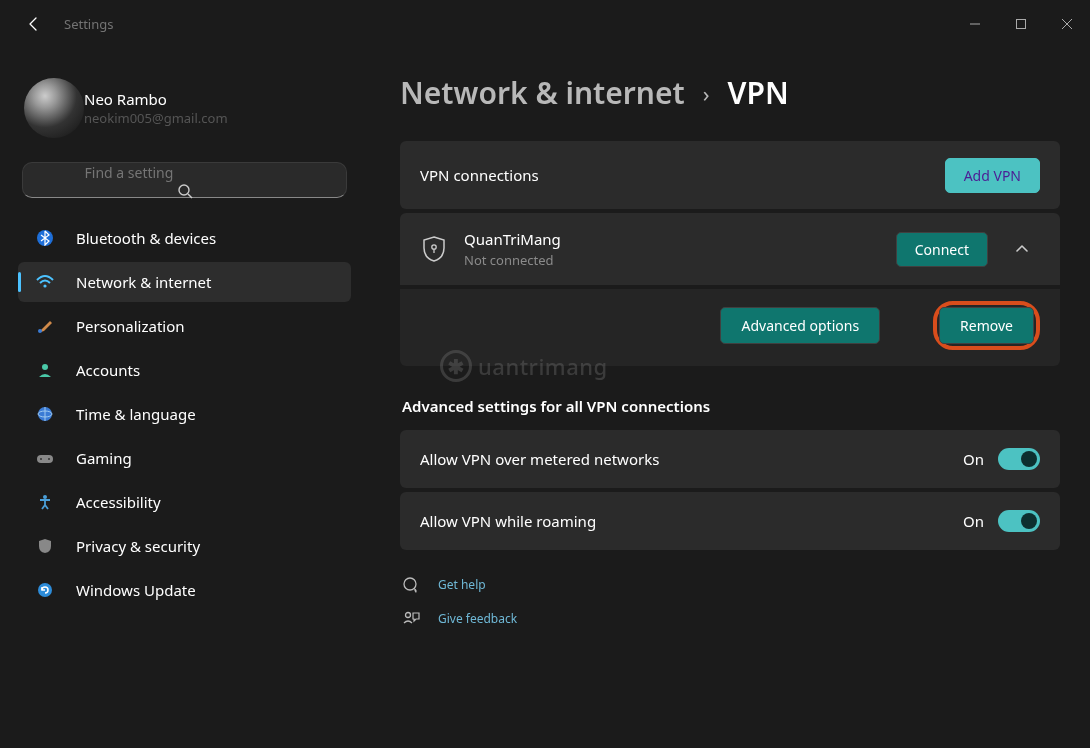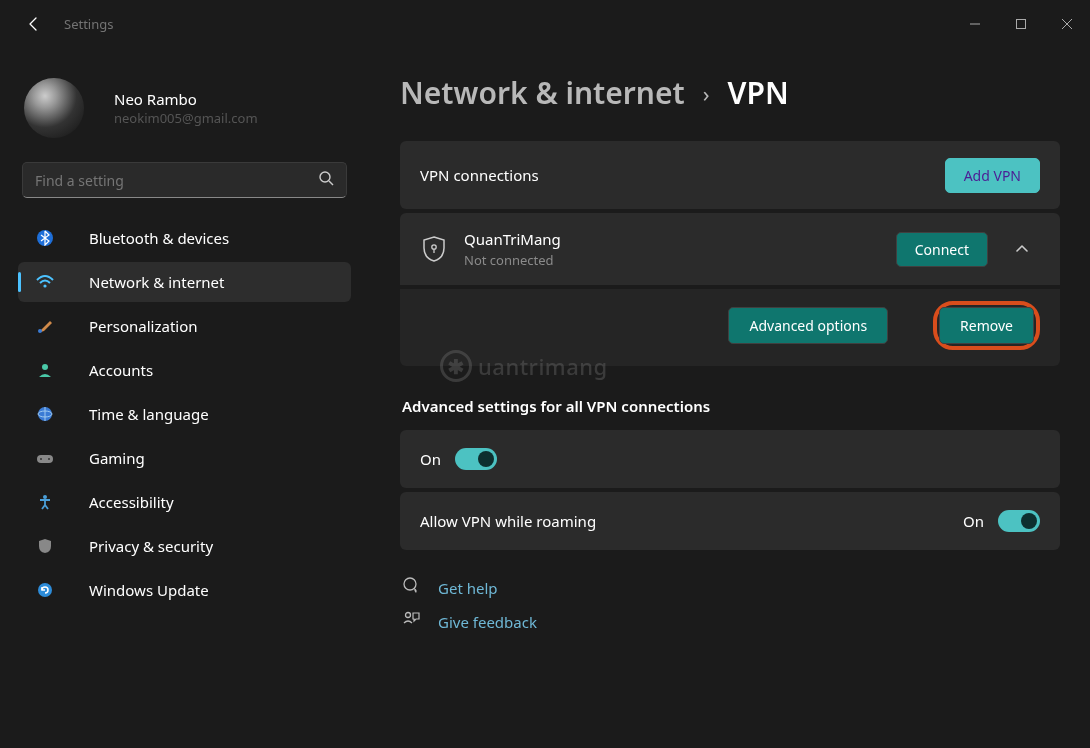--- a/index.html
+++ b/index.html
@@ -9,31 +9,31 @@
   .titlebar { position: absolute; top: 0; left: 0; right: 0; height: 48px; display: flex; align-items: center; }
   .titlebar-left { display: flex; align-items: center; gap: 22px; padding-left: 26px; }
   .back-arrow { width: 16px; height: 16px; display: flex; align-items: center; justify-content: center; color: #fff; }
   .app-title { font-size: 13px; color: #737373; }
   .win-controls { margin-left: auto; display: flex; }
   .win-btn { width: 46px; height: 32px; display: flex; align-items: center; justify-content: center; color: #aaa; }
   .win-btn svg { width: 10px; height: 10px; }
 
   
   .sidebar { position: absolute; left: 12px; top: 70px; width: 345px; }
-  .profile { display: flex; align-items: center; gap: 30px; padding: 8px 12px 18px 12px; }
+  .profile { display: flex; align-items: center; gap: 0; padding: 8px 12px 18px 12px; }
   .avatar { width: 60px; height: 60px; border-radius: 50%; background: radial-gradient(circle at 35% 30%, #ccc 0%, #999 20%, #333 55%, #111 100%); flex-shrink: 0; }
   .profile-name { font-size: 15px; color: #fff; }
   .profile-email { font-size: 13px; color: #555; filter: blur(0.4px); }
 
-  .searchbox { margin: 6px 10px 20px 10px; height: 36px; background: #2a2a2a; border: 1px solid #3a3a3a; border-bottom: 1px solid #888; border-radius: 5px; display: flex; align-items: center; padding: 0 12px; }
+  .searchbox { margin: 6px 10px 20px 10px; height: 36px; background: #2a2a2a; border: 1px solid #3a3a3a; border-bottom: 1px solid #888; border-radius: 10px; display: flex; align-items: center; padding: 0 12px; flex-direction: column; }
   .searchbox input { flex: 1; background: transparent; border: none; outline: none; color: #ccc; font-size: 14px; }
   .search-icon { color: #ccc; }
 
   .nav { list-style: none; }
-  .nav-item { display: flex; align-items: center; gap: 35px; height: 40px; padding: 0 10px 0 18px; border-radius: 6px; margin: 4px 6px; font-size: 15px; color: #fff; position: relative; }
+  .nav-item { display: flex; align-items: center; gap: 22px; height: 40px; padding: 0 10px 0 18px; border-radius: 6px; margin: 4px 6px; font-size: 15px; color: #fff; position: relative; }
   .nav-item.active { background: #2d2d2d; }
   .nav-item.active::before { content: ""; position: absolute; left: 0; top: 10px; bottom: 10px; width: 3px; background: #4cc2ff; border-radius: 3px; }
   .nav-icon { width: 18px; height: 18px; display: flex; align-items: center; justify-content: center; font-size: 16px; flex-shrink: 0; }
 
   
   .main { position: absolute; left: 400px; top: 72px; right: 30px; bottom: 0; overflow: hidden; }
   .breadcrumb { display: flex; align-items: center; gap: 18px; margin-bottom: 28px; }
   .bc-parent { font-size: 30px; font-weight: 600; color: #b8b8b8; }
   .bc-sep { font-size: 22px; color: #b8b8b8; }
   .bc-current { font-size: 30px; font-weight: 600; color: #fff; }
@@ -42,35 +42,35 @@
   .card-row { display: flex; align-items: center; padding: 16px 20px; min-height: 68px; gap: 16px; }
   .card-title { font-size: 15px; flex: 1; }
   .btn { background: #0f766e; border: 1px solid #404040; color: #fff; padding: 7px 18px; border-radius: 5px; font-size: 14px; cursor: pointer; }
   .btn.accent { background: #4cc2c2; color: #4c1d95; border-color: #4cc2c2; font-weight: 400; }
 
   .vpn-item .shield { width: 28px; height: 28px; display: flex; align-items: center; justify-content: center; color: #ccc; }
   .vpn-name { font-size: 15px; }
   .vpn-status { font-size: 13px; color: #8a8a8a; margin-top: 2px; }
   .chevron { width: 36px; height: 36px; display: flex; align-items: center; justify-content: center; color: #ccc; }
 
-  .sub-row { display: flex; justify-content: flex-end; gap: 16px; padding: 12px 20px 16px 20px; background: #252525; border-radius: 0 0 6px 6px; align-items: center; }
+  .sub-row { display: flex; justify-content: flex-end; gap: 24px; padding: 12px 20px 16px 20px; background: #252525; border-radius: 0 0 6px 6px; align-items: center; }
   .sub-row .btn { padding: 8px 20px; }
   .remove-highlight { border: 4px solid #d94d1c; border-radius: 20px; padding: 2px; margin-left: 29px; }
   .remove-highlight .btn { margin: 0; }
 
   .section-heading { font-size: 15px; font-weight: 600; margin: 30px 0 14px 2px; }
 
   .toggle-row { display: flex; align-items: center; padding: 18px 20px; }
   .toggle-label { flex: 1; font-size: 15px; }
   .toggle-state { font-size: 15px; margin-right: 14px; }
   .toggle { width: 42px; height: 22px; background: #4cc2c2; border-radius: 11px; position: relative; }
   .toggle .knob { position: absolute; right: 3px; top: 3px; width: 16px; height: 16px; background: #0d2f2f; border-radius: 50%; }
 
   .links { margin-top: 20px; }
-  .link-row { display: flex; align-items: flex-end; gap: 16px; padding: 6px 2px; font-size: 15px; }
+  .link-row { display: flex; align-items: flex-start; gap: 16px; padding: 6px 2px; font-size: 12px; }
   .link-row .link-icon { width: 20px; color: #bbb; }
   .link-row a { color: #6fb8d6; text-decoration: none; }
 
   .watermark { position: absolute; left: 440px; top: 350px; opacity: 0.35; display:flex; align-items:center; gap:6px; }
   .watermark-circle { width:32px; height:32px; border:3px solid #777; border-radius:50%; position:relative; display:flex; align-items:center; justify-content:center; font-size:20px; color:#777; font-weight:600;}
   .watermark-text { font-size:22px; color:#777; font-weight:500; letter-spacing:0.5px;}
 </style>
 </head>
 <body>
 
@@ -249,20 +249,21 @@
     <button class="btn">Advanced options</button>
     <span class="remove-highlight">
       <button class="btn">Remove</button>
     </span>
   </div>
 
   <div class="section-heading">Advanced settings for all VPN connections</div>
 
   <div class="card">
     <div class="toggle-row">
+      <span class="toggle-label">Allow VPN over metered networks</span>
       <span class="toggle-state">On</span>
       <div class="toggle">
           <div class="knob"></div>
         </div>
     </div>
   </div>
 
   <div class="card" style="margin-top:4px;">
     <div class="toggle-row">
       <span class="toggle-label">Allow VPN while roaming</span>

